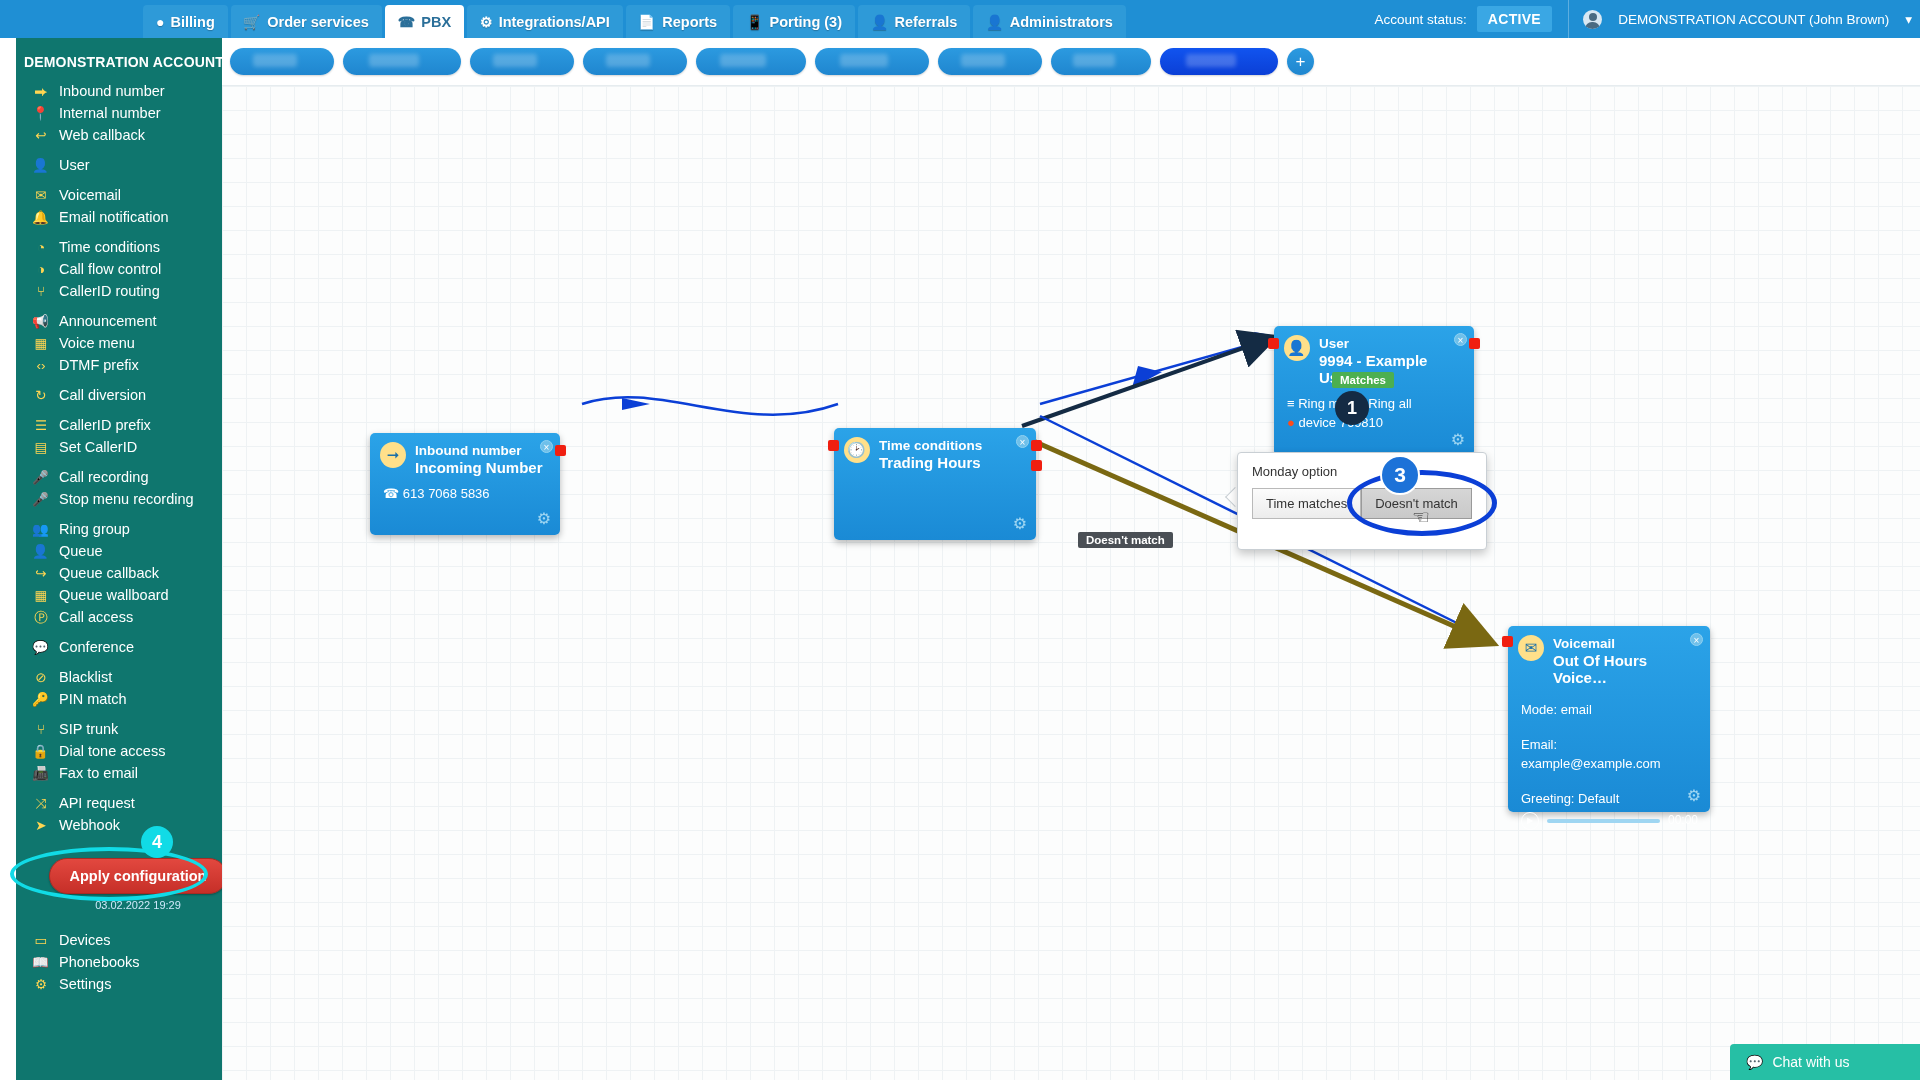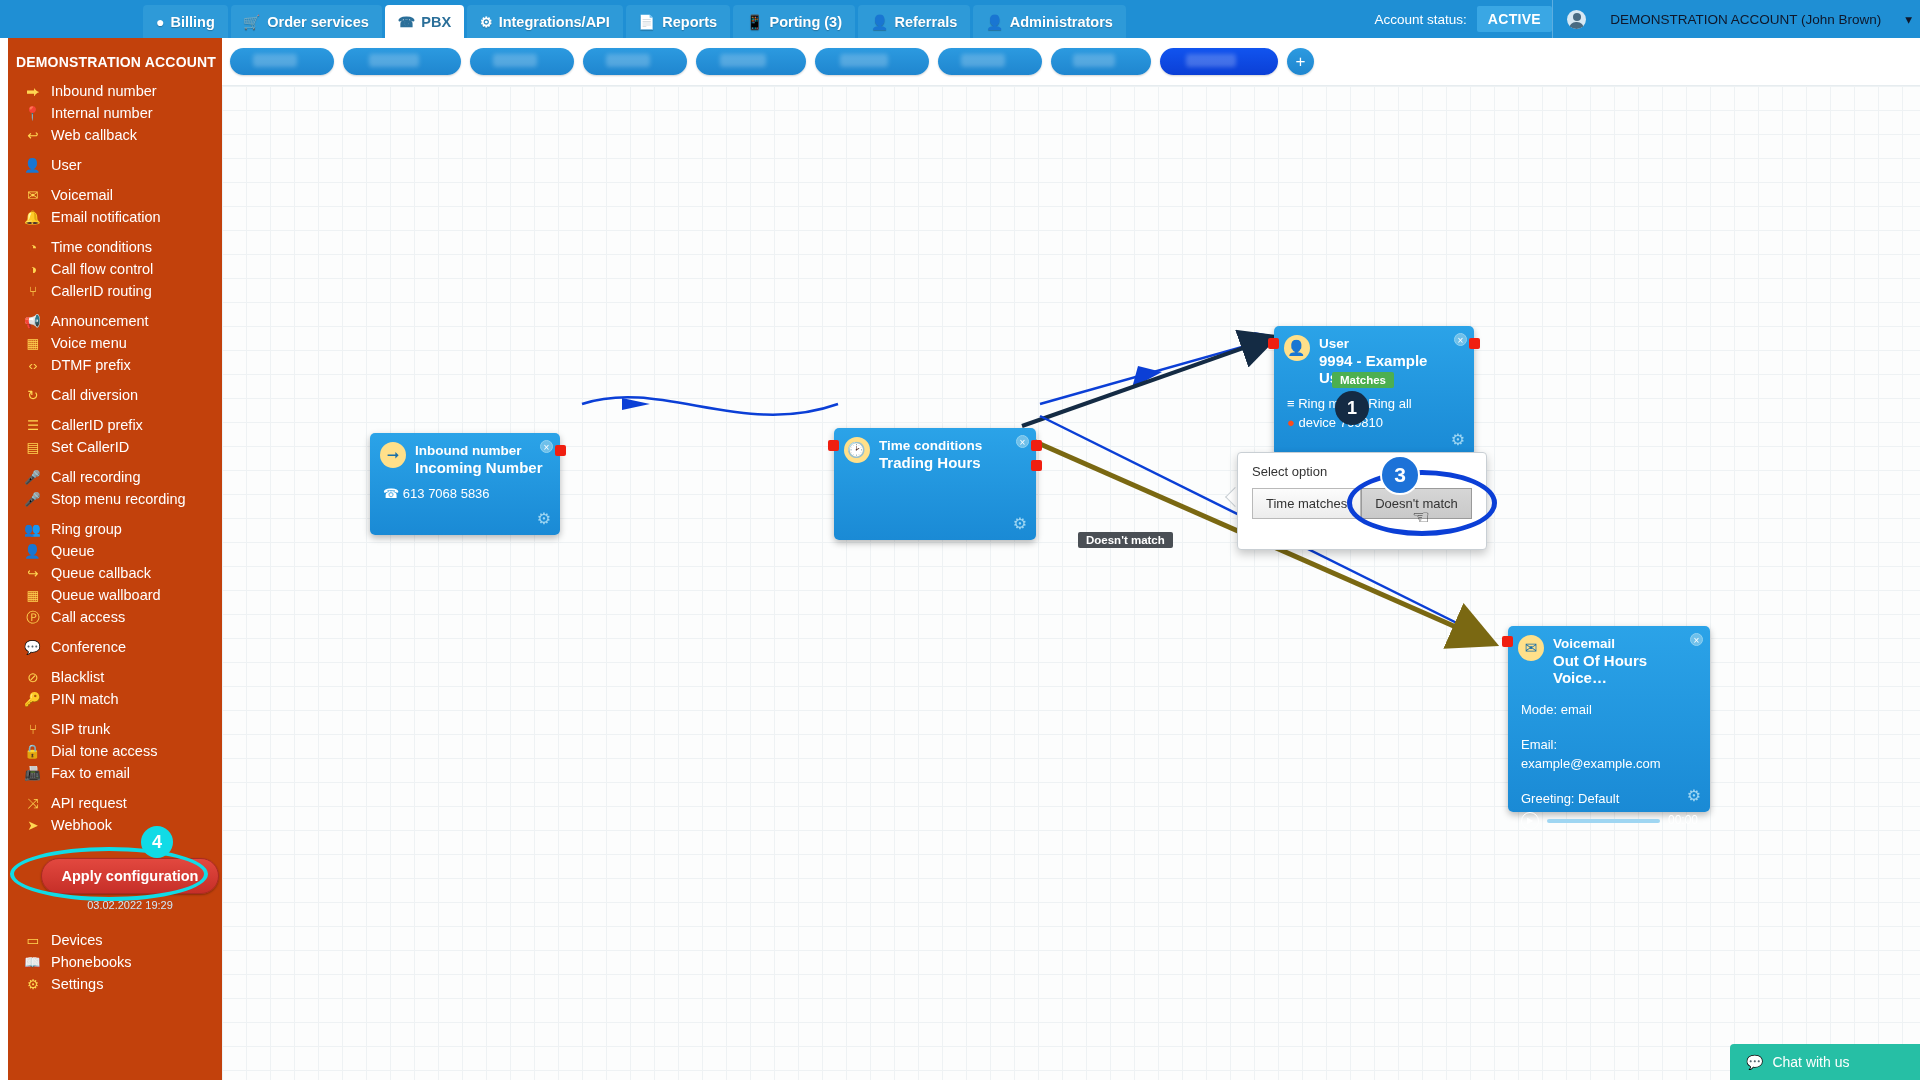--- a/index.html
+++ b/index.html
@@ -27,34 +27,34 @@
   #acct-status {
     position: absolute; right: 368px; top: 0; height: 38px;
     display: flex; align-items: center; gap: 10px; color: #fff; font-size: 13.5px;
   }
   #acct-badge {
     background: #3aa7e4; color: #fff; font-weight: 700; font-size: 14px;
     padding: 5px 11px; border-radius: 2px; letter-spacing: .3px;
   }
   #acct-user {
     position: absolute; right: 8px; top: 0; height: 38px;
-    display: flex; align-items: center; gap: 24px; color: #0f172a; font-size: 13.5px;
+    display: flex; align-items: center; gap: 16px; color: #ffffff; font-size: 13.5px;
     border-left: 1px solid rgba(255,255,255,.28); padding-left: 14px;
   }
   .avatar {
     width: 19px; height: 19px; border-radius: 50%;
     background: #d8e8f3; position: relative; display: inline-block; overflow: hidden;
   }
   .avatar::before { content:""; position:absolute; left:5.5px; top:3px; width:8px; height:8px; border-radius:50%; background:#4a6b82; }
   .avatar::after { content:""; position:absolute; left:2px; top:12px; width:15px; height:9px; border-radius:7px 7px 0 0; background:#4a6b82; }
 
   
   #sidebar {
-    position: absolute; left: 8px; top: 38px; width: 219px; height: 1042px;
-    background: #c2410c; color: #fff; padding-top: 10px;
+    position: absolute; left: 16px; top: 38px; width: 219px; height: 1042px;
+    background: #0f766e; color: #fff; padding-top: 10px;
     border-right: 3px solid #404040;
   }
   #side-title {
     text-align: center; font-size: 14px; font-weight: 700; letter-spacing: .2px;
     padding: 6px 4px 10px;
   }
   .side-group { margin-bottom: 8px; }
   .side-item {
     display: flex; align-items: center; gap: 9px;
     padding: 1.5px 6px 1.5px 16px; font-size: 14.5px; line-height: 19px; cursor: pointer;
@@ -545,21 +545,21 @@
   <div class="step-badge sb-olive" style="left:1090px; top:452px;">2</div>
 
   <div id="chat">
     <span>💬</span>
     <span>Chat with us</span>
   </div>
 </div>
 
 <div id="popup-tail"></div>
 <div id="popup">
-  <div class="ttl">Select option</div>
+  <div class="ttl">Monday option</div>
   <div class="btns">
     <div class="pbtn">Time matches</div>
     <div class="pbtn hl">Doesn't match</div>
   </div>
 </div>
 <div id="popup-ellipse"></div>
 <div class="step-badge sb-blue" style="left:1380px; top:455px;">3</div>
 <div style="position:absolute; left:1412px; top:505px; font-size:20px; color:#222;">☜</div>
 
 </body></html>

